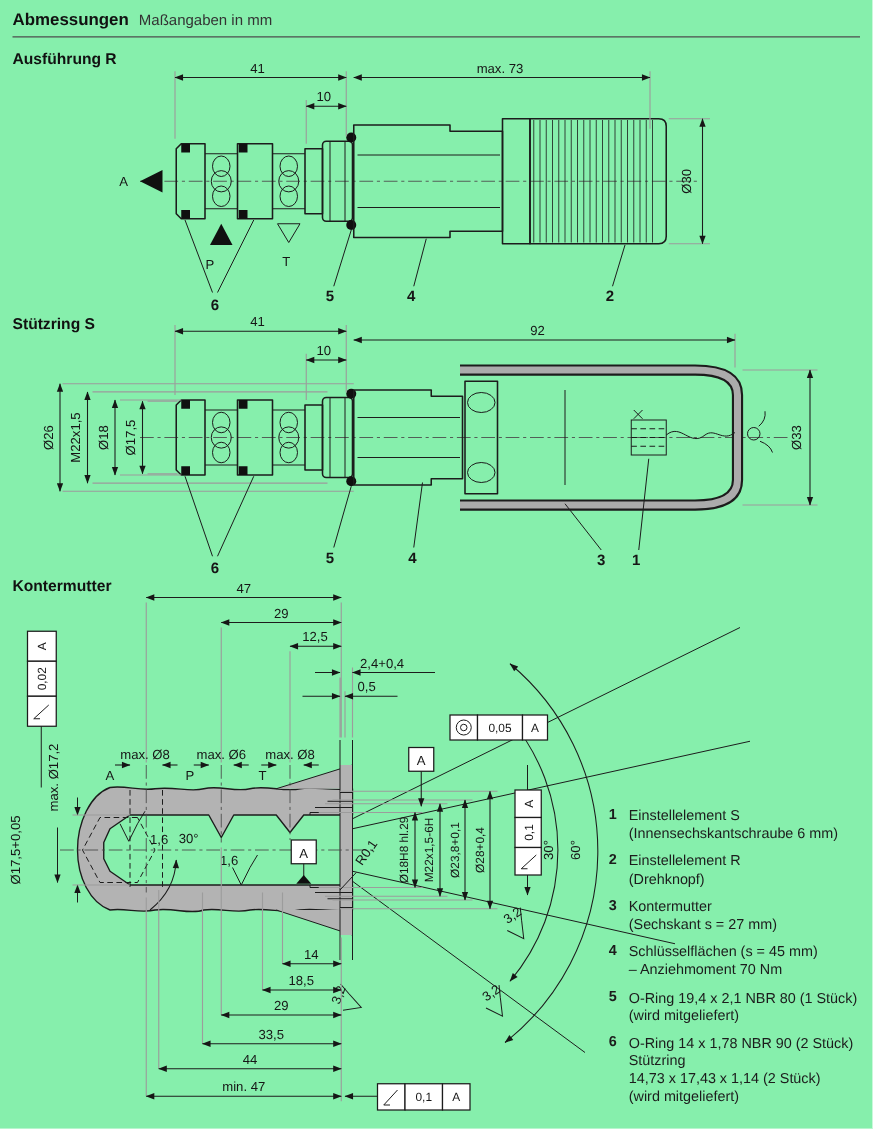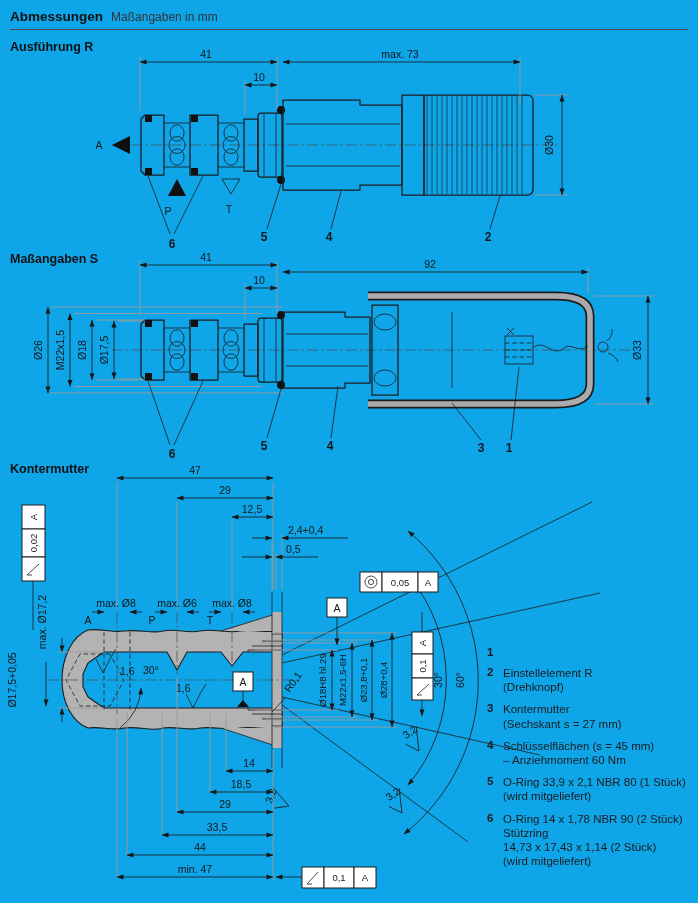--- a/index.html
+++ b/index.html
@@ -1,16 +1,16 @@
 <!DOCTYPE html>
 <html><head>
 <meta charset="utf-8">
 <style>
   html,body{margin:0;padding:0;background:#fff}
-  .page{position:relative;width:698px;height:903px;background:#0ea5e9;font-family:"Liberation Sans",sans-serif;overflow:hidden}
+  .page{position:relative;width:698px;height:903px;background:#86efac;font-family:"Liberation Sans",sans-serif;overflow:hidden}
   .hdr{position:absolute;left:10px;top:7px;white-space:nowrap}
   .hdr .t{font-size:13.5px;font-weight:bold;color:#111}
   .hdr .s{font-size:12px;color:#333;margin-left:8px}
   .rule{position:absolute;left:10px;width:678px;top:29px;border-top:1.6px solid #4d4d4d}
   .sect{position:absolute;font-size:12.5px;font-weight:bold;color:#111;white-space:nowrap}
   svg.d{position:absolute;left:0}
   svg text{font-family:"Liberation Sans",sans-serif;font-size:10.5px;fill:#161616}
   svg text.sm{font-size:9.5px}
   svg text.co{font-size:12px;font-weight:bold}
   .ol{fill:none;stroke:#1c1c1c;stroke-width:1.25;stroke-linejoin:round}
@@ -32,21 +32,21 @@
 <body>
 
 <div class="page">
 
   <div class="hdr">
     <span class="t">Abmessungen</span><span class="s">Maßangaben in mm</span>
   </div>
   <div class="rule"></div>
 
   <div class="sect" style="left:10px;top:40px">Ausführung R</div>
-  <div class="sect" style="left:10px;top:252px">Maßangaben S</div>
+  <div class="sect" style="left:10px;top:252px">Stützring S</div>
   <div class="sect" style="left:10px;top:462px">Kontermutter</div>
 
   <svg class="d" style="top:45px" width="698" height="205" viewBox="0 0 698 205">
     <defs>
       <marker id="ma" viewBox="0 0 10 10" refX="9.5" refY="5" markerWidth="10" markerHeight="8" orient="auto-start-reverse">
         <path d="M0 1.3L10 5L0 8.7z" fill="#161616"></path>
       </marker>
     </defs>
     <path class="cl" d="M112 100H560"></path>
     <g>
@@ -330,46 +330,50 @@
         <rect class="fr" x="354" y="407" width="22" height="21"></rect>
       <path class="tl" d="M307 424L318 412M307 424H312"></path>
       <text class="sm" x="339" y="421" text-anchor="middle">0,1</text>
       <text class="sm" x="365" y="421" text-anchor="middle">A</text>
     </g>
   </svg>
 
   <div class="legend">
     <div class="li">
       <span class="n">1</span>
+      <span class="tx">
+          <div>Einstellelement S</div>
+          <div>(Innensechskantschraube 6 mm)</div>
+        </span>
     </div>
     <div class="li">
       <span class="n">2</span>
       <span class="tx">
           <div>Einstellelement R</div>
           <div>(Drehknopf)</div>
         </span>
     </div>
     <div class="li">
       <span class="n">3</span>
       <span class="tx">
           <div>Kontermutter</div>
           <div>(Sechskant s = 27 mm)</div>
         </span>
     </div>
     <div class="li">
       <span class="n">4</span>
       <span class="tx">
           <div>Schlüsselflächen (s = 45 mm)</div>
-          <div>– Anziehmoment 60 Nm</div>
+          <div>– Anziehmoment 70 Nm</div>
         </span>
     </div>
     <div class="li">
       <span class="n">5</span>
       <span class="tx">
-          <div>O-Ring 33,9 x 2,1 NBR 80 (1 Stück)</div>
+          <div>O-Ring 19,4 x 2,1 NBR 80 (1 Stück)</div>
           <div>(wird mitgeliefert)</div>
         </span>
     </div>
     <div class="li">
       <span class="n">6</span>
       <span class="tx">
         <div>O-Ring 14 x 1,78 NBR 90 (2 Stück)</div>
         <div>Stützring</div>
         <div>14,73 x 17,43 x 1,14 (2 Stück)</div>
         <div>(wird mitgeliefert)</div>

